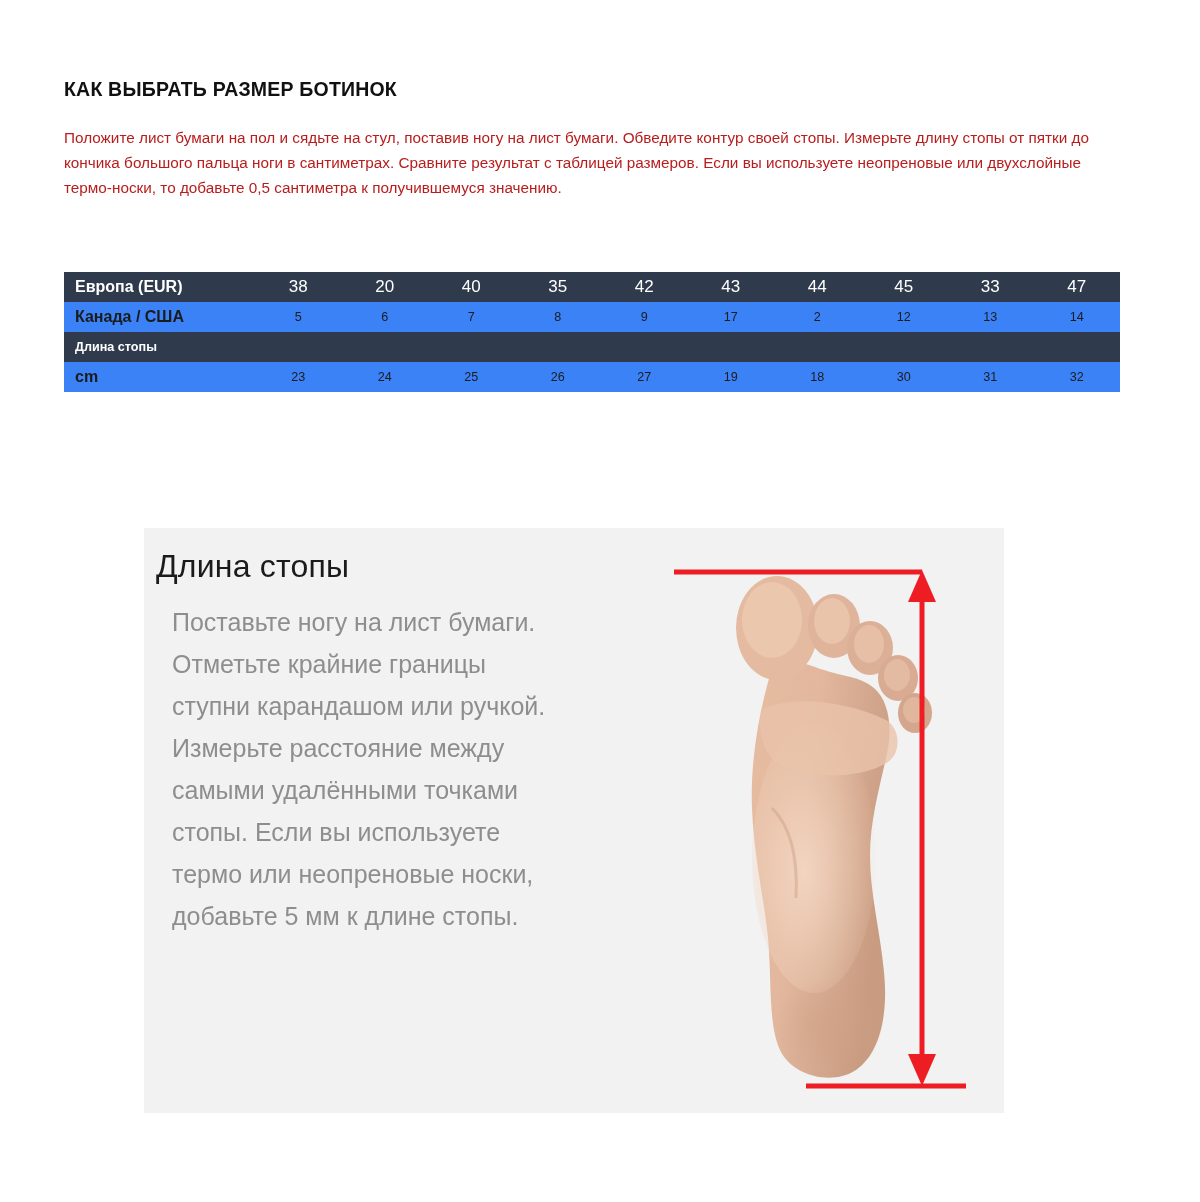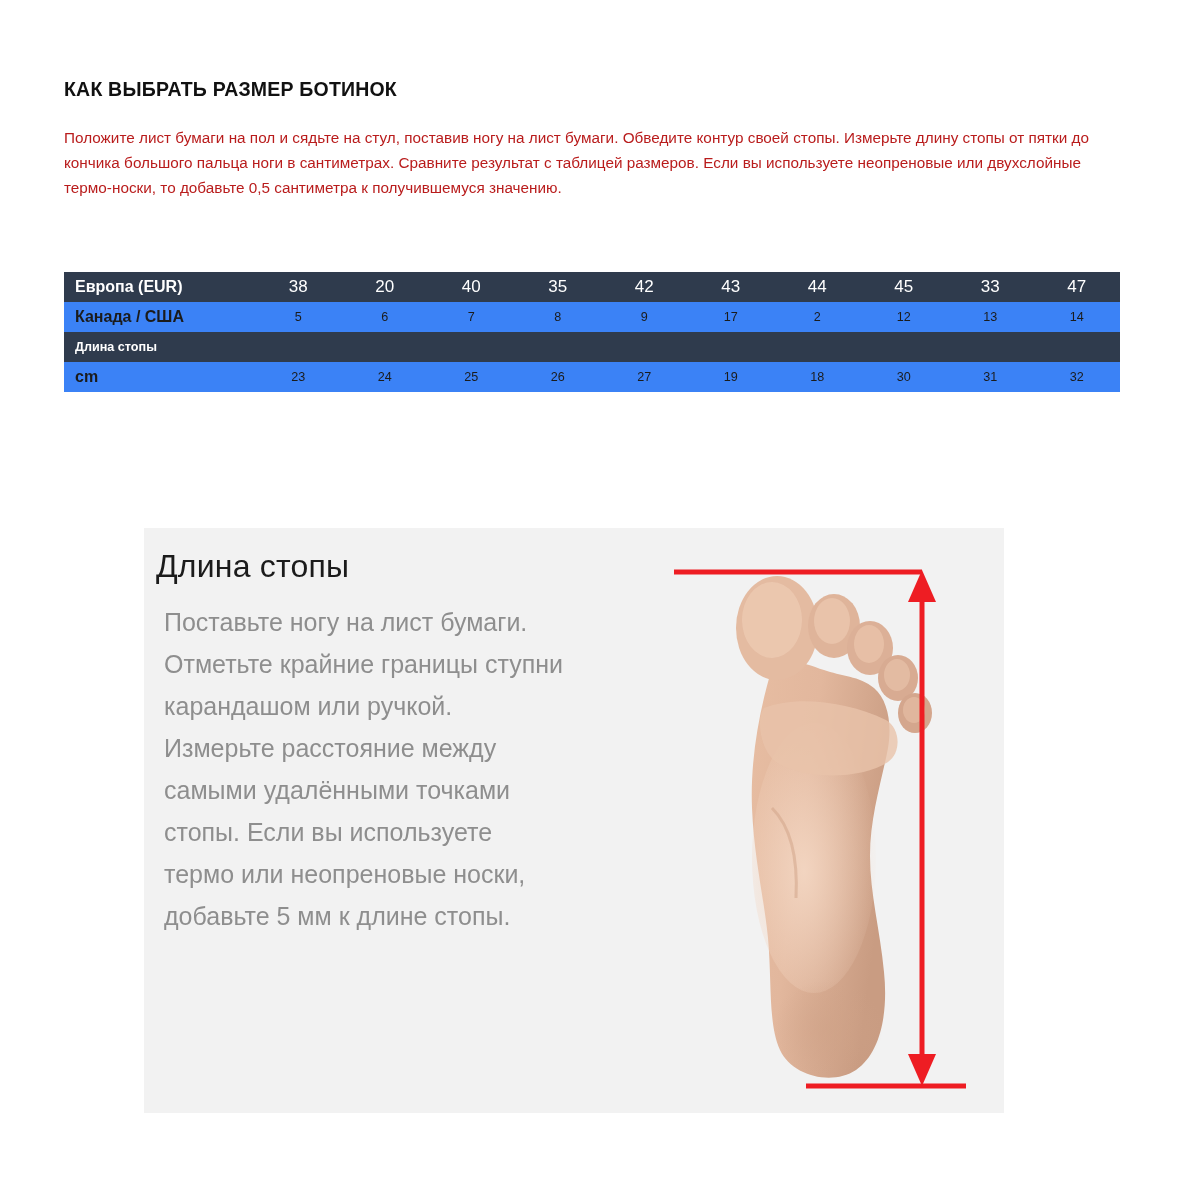--- a/index.html
+++ b/index.html
@@ -103,21 +103,21 @@
     width: 420px;
   }
   .panel-text h2 {
     margin: 0 0 16px 0;
     font-size: 32px;
     font-weight: normal;
     color: #1b1b1b;
     letter-spacing: 0.2px;
   }
   .panel-text p {
-    margin: 8px;
+    margin: 16px;
     font-size: 25px;
     line-height: 42px;
     color: #8e8e8e;
     font-weight: 300;
   }
 
   
   .foot-wrap {
     position: absolute;
     left: 520px;

